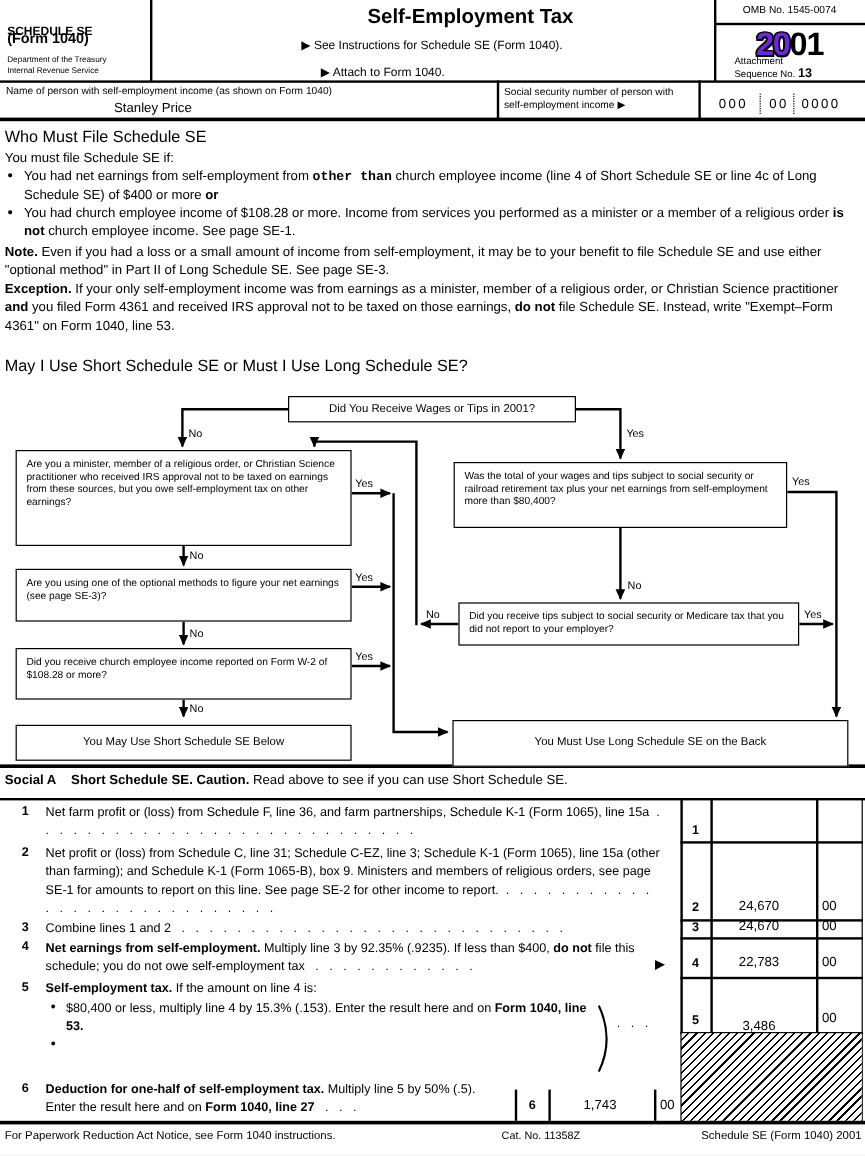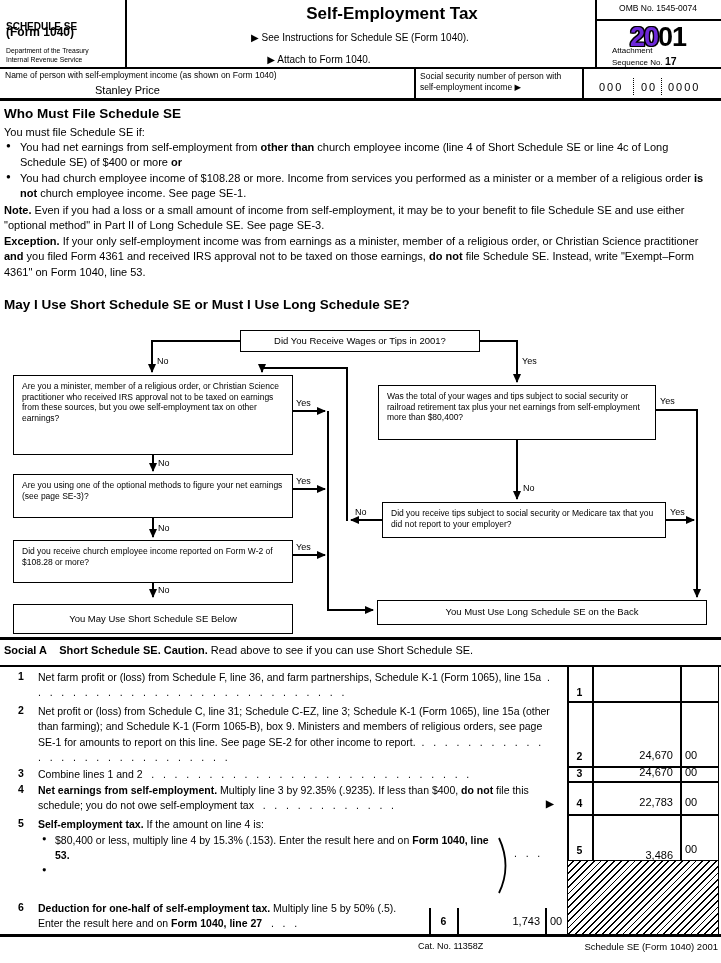--- a/index.html
+++ b/index.html
@@ -5,28 +5,28 @@
   html,body{margin:0;padding:0;background:#e8e8e8}
   .page{position:relative;width:721px;height:963px;background:#fff;color:#000;
         font-family:"Liberation Sans",sans-serif;margin:0 auto;overflow:hidden}
   .abs{position:absolute}
   .b{font-weight:bold}
   .hline{position:absolute;background:#000;height:1.5px}
   .vline{position:absolute;background:#000;width:1.5px}
   .thick{height:2.5px}
   .txt{position:absolute;font-size:10.5px;line-height:15.3px;overflow:hidden}
   .body-txt{position:absolute;font-size:11px;line-height:15.4px;overflow:hidden}
-  .h1{position:absolute;font-size:13.5px;font-weight:bold}
+  .h1{position:absolute;font-size:13.5px;font-weight:normal}
   .fbox{position:absolute;border:1.8px solid #000;background:#fff;font-size:8.5px;
         line-height:10.6px;padding:5px 8px;box-sizing:border-box;z-index:2}
   .fbox.center{display:flex;align-items:center;justify-content:center;text-align:center;
         font-size:9.5px;padding:0}
   .lbl{position:absolute;font-size:9px;background:#fff0;z-index:2}
   .rownum{position:absolute;font-weight:bold;font-size:10.5px;text-align:center}
-  .amt{position:absolute;font-size:11px;text-align:right}
+  .amt{position:absolute;font-size:11px;text-align:center}
   .fill{font-size:11px}
   .hatch{position:absolute;background:repeating-linear-gradient(135deg,#fff 0 3.5px,#000 3.5px 4.8px)}
   .small8{font-size:8.5px}
   svg{position:absolute;left:0;top:0;z-index:1}
 </style>
 </head>
 <body>
 
 <div class="page">
 
@@ -65,54 +65,54 @@
   <div class="abs b" style="left:125px;top:4px;width:534px;text-align:center;font-size:17px">Self-Employment Tax</div>
   <div class="abs" style="left:125px;top:32px;width:470px;text-align:center;font-size:10px">▶ See Instructions for Schedule SE (Form 1040).</div>
   <div class="abs" style="left:125px;top:54px;width:388px;text-align:center;font-size:10px">▶ Attach to Form 1040.</div>
 
   <div class="vline" style="left:595px;top:0;height:68px"></div>
   <div class="abs" style="left:595px;top:3px;width:126px;text-align:center;font-size:8.5px">OMB No. 1545-0074</div>
   <div class="hline" style="left:595px;top:19px;width:126px"></div>
   <div class="abs b" style="left:595px;top:22px;width:126px;text-align:center;font-size:27px;letter-spacing:-1px"><span style="color:#6d28d9;text-shadow:-1.3px -1.3px 0 #000,1.3px -1.3px 0 #000,-1.3px 1.3px 0 #000,1.3px 1.3px 0 #000,0 -1.3px 0 #000,0 1.3px 0 #000,-1.3px 0 0 #000,1.3px 0 0 #000">20</span><span>01</span></div>
   <div class="abs" style="left:612px;top:46px;font-size:8px">Attachment</div>
   <div class="abs" style="left:612px;top:55px;font-size:8px"><span>Sequence No.</span>
-       <span class="b" style="font-size:10.5px">17</span></div>
+       <span class="b" style="font-size:10.5px">13</span></div>
 
   <div class="hline" style="left:0;top:67px;width:721px"></div>
   <div class="abs small8" style="left:5px;top:70px">Name of person with self-employment income (as shown on Form 1040)</div>
   <div class="abs fill" style="left:95px;top:84px">Stanley Price</div>
   <div class="vline" style="left:414px;top:67px;height:33px"></div>
   <div class="abs small8" style="left:420px;top:71px;width:158px;line-height:11px">Social security number of person with self-employment income ▶</div>
   <div class="vline" style="left:582px;top:67px;height:33px"></div>
   <div class="abs fill" style="left:599px;top:81px;letter-spacing:2px"><span>000</span></div>
   <div class="abs" style="left:633px;top:78px;height:17px;border-left:1.6px dotted #000"></div>
   <div class="abs fill" style="left:641px;top:81px;letter-spacing:2px">00</div>
   <div class="abs" style="left:661px;top:78px;height:17px;border-left:1.6px dotted #000"></div>
   <div class="abs fill" style="left:668px;top:81px;letter-spacing:2px">0000</div>
   <div class="hline thick" style="left:0;top:98px;width:721px"></div>
 
   <div class="h1" style="left:4px;top:106px">Who Must File Schedule SE</div>
   <div class="body-txt" style="left:4px;top:125px">You must file Schedule SE if:</div>
   <div class="abs" style="left:6px;top:141px;font-size:8px">●</div>
-  <div class="body-txt" style="left:20px;top:140px;width:697px;height:32px"><span>You had net earnings from self-employment from </span><span style="font-weight: bold;">other than</span><span> church employee income (line 4 of Short Schedule SE or line 4c of Long Schedule SE) of $400 or more </span><span style="font-weight: bold;">or</span></div>
+  <div class="body-txt" style="left:20px;top:140px;width:697px;height:32px"><span>You had net earnings from self-employment from </span><span style="font-weight: bold; font-family: Liberation Mono, monospace;">other than</span><span> church employee income (line 4 of Short Schedule SE or line 4c of Long Schedule SE) of $400 or more </span><span style="font-weight: bold;">or</span></div>
   <div class="abs" style="left:6px;top:172px;font-size:8px">●</div>
   <div class="body-txt" style="left:20px;top:171px;width:697px;height:32px"><span>You had church employee income of $108.28 or more. Income from services you performed as a minister or a member of a religious order </span><span style="font-weight: bold;">is not</span><span> church employee income. See page SE-1.</span></div>
   <div class="body-txt" style="left:4px;top:203px;width:714px;height:32px"><span style="font-weight: bold;">Note.</span><span> Even if you had a loss or a small amount of income from self-employment, it may be to your benefit to file Schedule SE and use either "optional method" in Part II of Long Schedule SE. See page SE-3.</span></div>
   <div class="body-txt" style="left:4px;top:234px;width:714px;height:48px"><span style="font-weight: bold;">Exception.</span><span> If your only self-employment income was from earnings as a minister, member of a religious order, or Christian Science practitioner </span><span style="font-weight: bold;">and</span><span> you filed Form 4361 and received IRS approval not to be taxed on those earnings, </span><span style="font-weight: bold;">do not</span><span> file Schedule SE. Instead, write "Exempt–Form 4361" on Form 1040, line 53.</span></div>
 
   <div class="h1" style="left:4px;top:297px">May I Use Short Schedule SE or Must I Use Long Schedule SE?</div>
 
   <div class="fbox center" style="left:240px;top:330px;width:240px;height:22px">Did You Receive Wages or Tips in 2001?</div>
   <div class="fbox" style="left:13px;top:375px;width:280px;height:80px">Are you a minister, member of a religious order, or Christian Science practitioner who received IRS approval not to be taxed on earnings from these sources, but you owe self-employment tax on other earnings?</div>
   <div class="fbox" style="left:13px;top:474px;width:280px;height:44px">Are you using one of the optional methods to figure your net earnings (see page SE-3)?</div>
   <div class="fbox" style="left:13px;top:540px;width:280px;height:43px">Did you receive church employee income reported on Form W-2 of $108.28 or more?</div>
   <div class="fbox center" style="left:13px;top:604px;width:280px;height:30px">You May Use Short Schedule SE Below</div>
   <div class="fbox" style="left:378px;top:385px;width:278px;height:55px">Was the total of your wages and tips subject to social security or railroad retirement tax plus your net earnings from self-employment more than $80,400?</div>
   <div class="fbox" style="left:382px;top:502px;width:284px;height:36px">Did you receive tips subject to social security or Medicare tax that you did not report to your employer?</div>
-  <div class="fbox center" style="left:377px;top:600px;width:330px;height:25px">You Must Use Long Schedule SE on the Back</div>
+  <div class="fbox center" style="left:377px;top:600px;width:330px;height:39px">You Must Use Long Schedule SE on the Back</div>
 
   <span class="lbl" style="left:157px;top:356px">No</span>
   <span class="lbl" style="left:522px;top:356px">Yes</span>
   <span class="lbl" style="left:296px;top:398px">Yes</span>
   <span class="lbl" style="left:158px;top:458px">No</span>
   <span class="lbl" style="left:296px;top:476px">Yes</span>
   <span class="lbl" style="left:158px;top:523px">No</span>
   <span class="lbl" style="left:296px;top:542px">Yes</span>
   <span class="lbl" style="left:158px;top:585px">No</span>
   <span class="lbl" style="left:523px;top:483px">No</span>
@@ -173,16 +173,17 @@
 
   <div class="rownum" style="left:14px;top:901px;width:14px">6</div>
   <div class="txt" style="left:38px;top:901px;width:382px;height:31px"><span style="font-weight: bold;">Deduction for one-half of self-employment tax.</span><span> Multiply line 5 by 50% (.5). Enter the result here and on </span><span style="font-weight: bold;">Form 1040, line 27</span><span>&nbsp;&nbsp;&nbsp;.&nbsp;&nbsp;&nbsp;.&nbsp;&nbsp;&nbsp;.</span></div>
   <div class="vline" style="left:429px;top:908px;height:26px"></div>
   <div class="vline" style="left:457px;top:908px;height:26px"></div>
   <div class="rownum" style="left:430px;top:915px;width:27px">6</div>
   <div class="amt" style="left:460px;top:915px;width:80px">1,743</div>
   <div class="vline" style="left:545px;top:908px;height:26px"></div>
   <div class="abs fill" style="left:550px;top:915px">00</div>
 
+  <div class="abs" style="left:4px;top:941px;font-size:9.5px">For Paperwork Reduction Act Notice, see Form 1040 instructions.</div>
   <div class="abs" style="left:418px;top:941px;font-size:9px">Cat. No. 11358Z</div>
   <div class="abs" style="left:500px;top:941px;width:218px;text-align:right;font-size:9.5px">Schedule SE (Form 1040) 2001</div>
 
 </div>
 
 </body></html>

